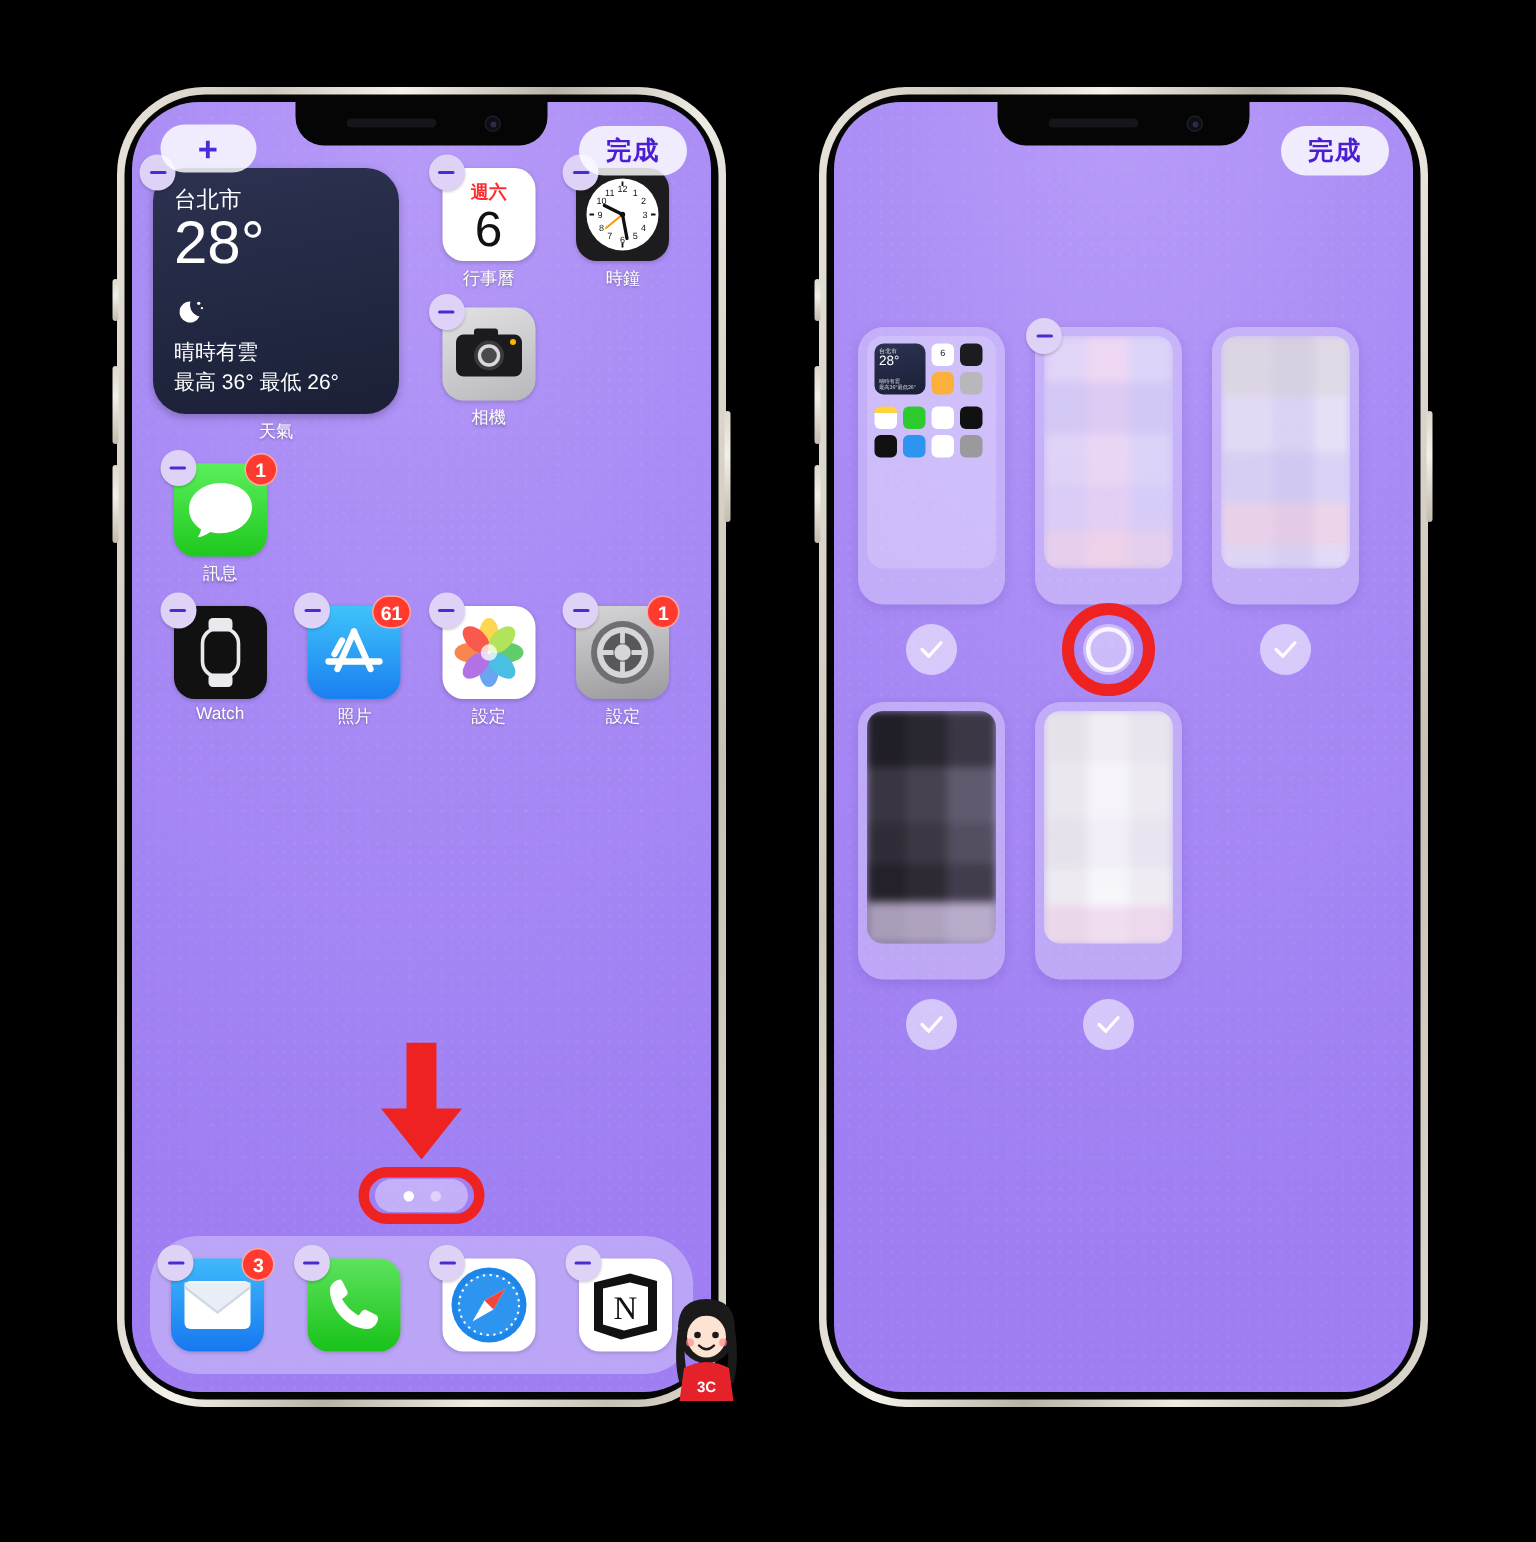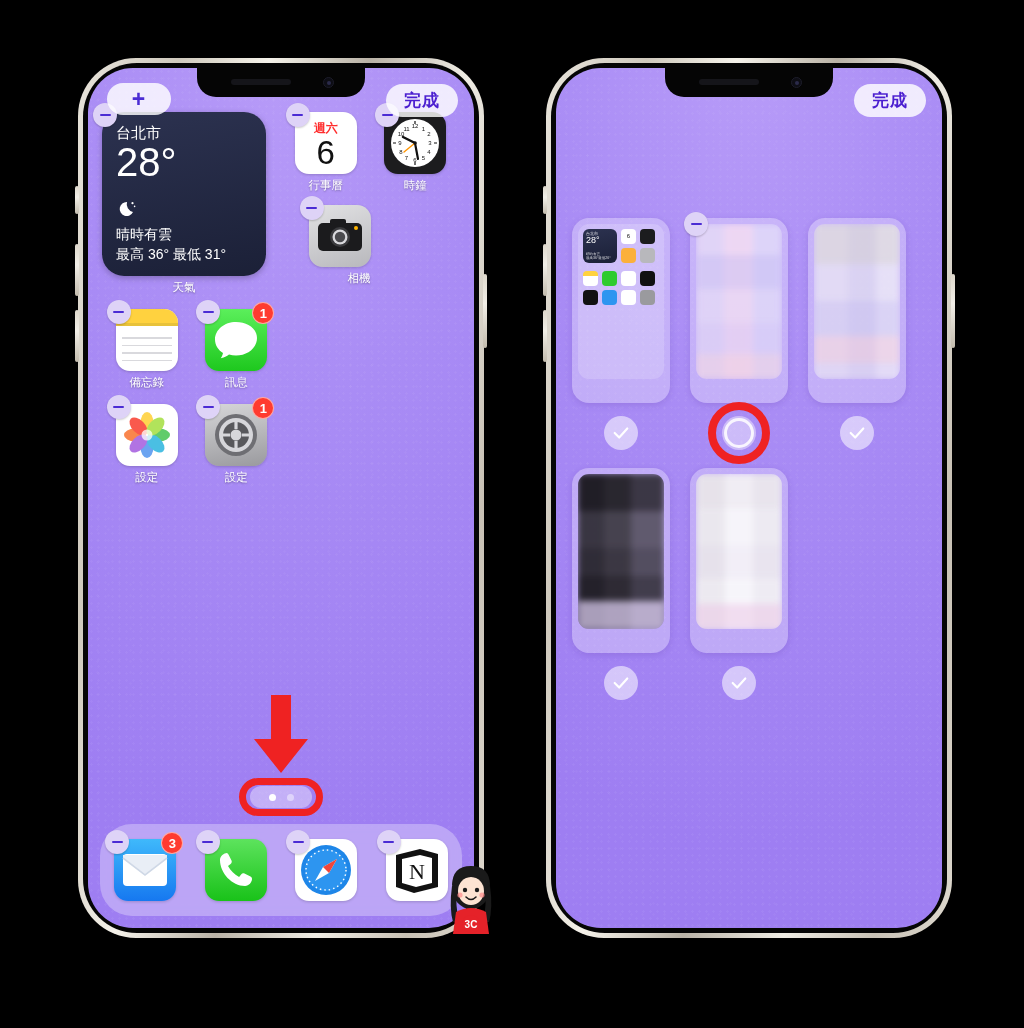--- a/index.html
+++ b/index.html
@@ -215,21 +215,21 @@
               <div class="w-city">台北市</div>
               <div class="w-temp">28°</div>
               <div class="w-moon">
                 <svg width="20" height="18" viewBox="0 0 20 18">
                     <path d="M11 2a7 7 0 1 0 6 10 8 8 0 0 1-6-10z" fill="#fff"></path>
                     <circle cx="16.5" cy="3.2" r="1.1" fill="#fff"></circle>
                     <circle cx="18.6" cy="6.4" r=".8" fill="#fff"></circle>
                   </svg>
               </div>
               <div class="w-cond">晴時有雲</div>
-              <div class="w-hl">最高 36° 最低 31°</div>
+              <div class="w-hl">最高 36° 最低 26°</div>
             </div>
             <div class="label" style="text-align:center; width:164px;">天氣</div>
           </div>
 
           <div style="width:50%;">
             <div class="row">
               <div class="cell" style="width:50%;">
                 <div style="position:relative;">
                   <div class="minus">
                       <i></i>
@@ -273,21 +273,21 @@
                       <line x1="28" y1="28" x2="31" y2="44" stroke="#111" stroke-width="2.2" stroke-linecap="round"></line>
                       <line x1="28" y1="28" x2="17" y2="37" stroke="#ff9500" stroke-width="1.4" stroke-linecap="round"></line>
                       <circle cx="28" cy="28" r="1.8" fill="#111"></circle>
                     </svg>
                   </div>
                 </div>
                 <div class="label">時鐘</div>
               </div>
             </div>
             <div class="row" style="margin-top:12px;">
-              <div class="cell" style="width:50%;align-items:flex-end;">
+              <div class="cell" style="width:50%;">
                 <div style="position:relative;">
                   <div class="minus">
                       <i></i>
                     </div>
                   <div class="icon ic-cam">
                     <svg width="48" height="38" viewBox="0 0 48 38">
                       <rect x="2" y="6" width="44" height="28" rx="5" fill="#1b1b1d"></rect>
                       <rect x="14" y="2" width="16" height="6" rx="2" fill="#1b1b1d"></rect>
                       <circle cx="24" cy="20" r="10" fill="#3a3a3d"></circle>
                       <circle cx="24" cy="20" r="7.5" fill="#d8d8dc"></circle>
@@ -301,50 +301,64 @@
             </div>
           </div>
         </div>
 
         <div class="row" style="margin-top:14px;">
           <div class="cell">
             <div style="position:relative;">
               <div class="minus">
                   <i></i>
                 </div>
-              <div class="icon ic-notes">
-                <div style="height:14px;background:#ffd23f;"></div>
-                <div style="height:3px;background:#e8c23a;"></div>
-                <div style="padding:5px 6px;">
-                  <div style="height:1.6px;background:#d9d9dd;margin:6px 0;"></div>
-                  <div style="height:1.6px;background:#d9d9dd;margin:6px 0;"></div>
-                  <div style="height:1.6px;background:#d9d9dd;margin:6px 0;"></div>
-                  <div style="height:1.6px;background:#d9d9dd;margin:6px 0;"></div>
-                </div>
-              </div>
-            </div>
-            <div class="label">備忘錄</div>
-          </div>
+              <div class="badge">1</div>
+              <div class="icon ic-msg">
+                <svg width="46" height="42" viewBox="0 0 46 42">
+                  <path d="M23 3C11.4 3 2 10.8 2 20.4c0 5.5 3.1 10.4 8 13.6-.5 3-2.2 5.2-2.2 5.2 3.9-.5 6.8-2.5 8.2-3.6 2.2.6 4.6.9 7 .9 11.6 0 21-7.8 21-17.4S34.6 3 23 3z" fill="#fff"></path>
+                </svg>
+              </div>
+            </div>
+            <div class="label">訊息</div>
+          </div>
+        </div>
+
+        <div class="row" style="margin-top:14px;">
           <div class="cell">
             <div style="position:relative;">
               <div class="minus">
                   <i></i>
                 </div>
-              <div class="badge">1</div>
-              <div class="icon ic-msg">
-                <svg width="46" height="42" viewBox="0 0 46 42">
-                  <path d="M23 3C11.4 3 2 10.8 2 20.4c0 5.5 3.1 10.4 8 13.6-.5 3-2.2 5.2-2.2 5.2 3.9-.5 6.8-2.5 8.2-3.6 2.2.6 4.6.9 7 .9 11.6 0 21-7.8 21-17.4S34.6 3 23 3z" fill="#fff"></path>
-                </svg>
-              </div>
-            </div>
-            <div class="label">訊息</div>
-          </div>
-        </div>
-
-        <div class="row" style="margin-top:14px;">
+              <div class="icon ic-watch">
+                <svg width="40" height="48" viewBox="0 0 40 48">
+                  <rect x="8" y="8" width="24" height="32" rx="10" fill="none" stroke="#e9e9ee" stroke-width="2.4"></rect>
+                  <rect x="12" y="1" width="16" height="9" rx="3" fill="#e9e9ee"></rect>
+                  <rect x="12" y="38" width="16" height="9" rx="3" fill="#e9e9ee"></rect>
+                </svg>
+              </div>
+            </div>
+            <div class="label">Watch</div>
+          </div>
+          <div class="cell">
+            <div style="position:relative;">
+              <div class="minus">
+                  <i></i>
+                </div>
+              <div class="badge">61</div>
+              <div class="icon ic-appstore">
+                <svg width="42" height="40" viewBox="0 0 42 40">
+                  <path d="M21 6 L32 31" stroke="#fff" stroke-width="4.2" stroke-linecap="round"></path>
+                  <path d="M21 6 L10 31" stroke="#fff" stroke-width="4.2" stroke-linecap="round"></path>
+                  <path d="M4 26 H38" stroke="#fff" stroke-width="4.2" stroke-linecap="round"></path>
+                  <path d="M13 12 L8 21" stroke="#fff" stroke-width="4.2" stroke-linecap="round"></path>
+                </svg>
+              </div>
+            </div>
+            <div class="label">照片</div>
+          </div>
           <div class="cell">
             <div style="position:relative;">
               <div class="minus">
                   <i></i>
                 </div>
               <div class="icon ic-photos">
                 <svg width="50" height="50" viewBox="0 0 50 50">
                   <g opacity=".9">
                     <ellipse cx="25" cy="13" rx="6.5" ry="11" fill="#ffd23f"></ellipse>
                     <ellipse cx="25" cy="37" rx="6.5" ry="11" fill="#5b9bf0"></ellipse>

